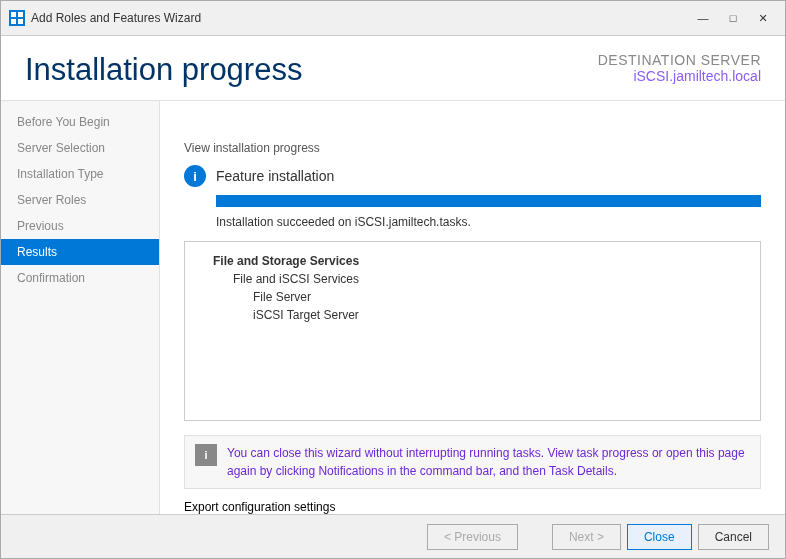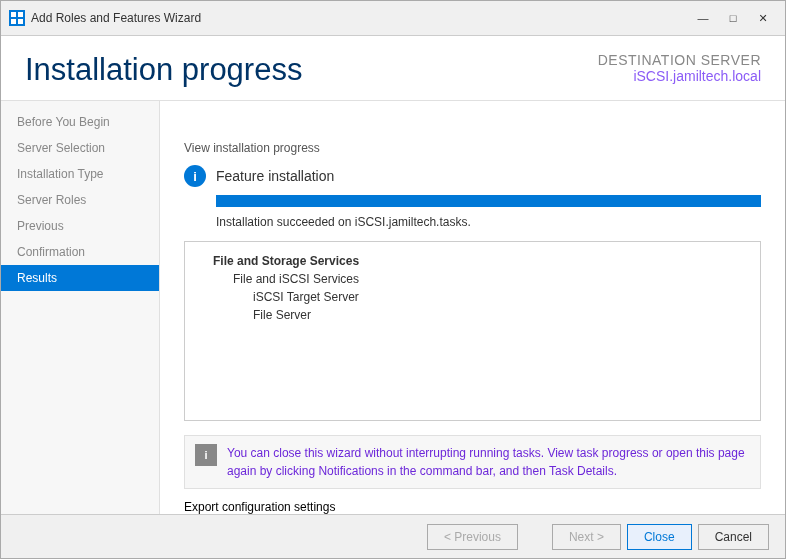--- a/index.html
+++ b/index.html
@@ -286,43 +286,43 @@
   </div>
 
   <div class="content-area">
 
     <div class="sidebar">
     <div class="sidebar-item">Before You Begin</div>
         <div class="sidebar-item">Server Selection</div>
         <div class="sidebar-item">Installation Type</div>
         <div class="sidebar-item">Server Roles</div>
         <div class="sidebar-item">Previous</div>
+        <div class="sidebar-item active">Results</div>
         <div class="sidebar-item">Confirmation</div>
-        <div class="sidebar-item active">Results</div>
       </div>
 
     <div class="main-content">
       <div class="section-label">View installation progress</div>
 
       <div class="feature-row">
         <div class="info-icon">i</div>
         <span class="feature-title">Feature installation</span>
       </div>
 
       <div class="progress-bar-container">
         <div class="progress-bar-fill"></div>
       </div>
 
       <div class="success-text">Installation succeeded on iSCSI.jamiltech.tasks.</div>
 
       <div class="results-box">
       <div class="results-item level-0">File and Storage Services</div>
           <div class="results-item level-1">File and iSCSI Services</div>
+          <div class="results-item level-2">File Server</div>
           <div class="results-item level-2">iSCSI Target Server</div>
-          <div class="results-item level-2">File Server</div>
         </div>
 
       <div class="notification-row">
         <div class="notif-icon">i</div>
         <span class="notif-text">You can close this wizard without interrupting running tasks. View task progress or open this page again by clicking Notifications in the command bar, and then Task Details.</span>
       </div>
 
       <a class="export-link">Export configuration settings</a>
     </div>
   </div>

